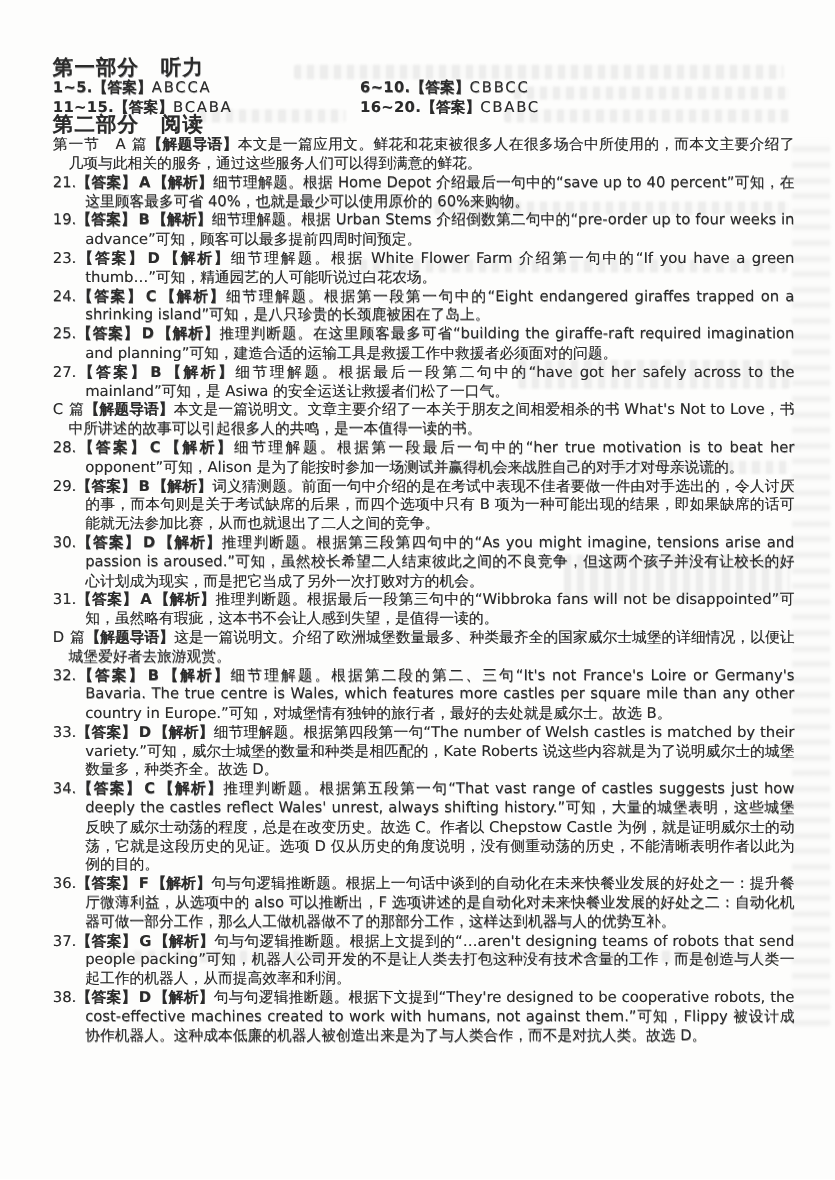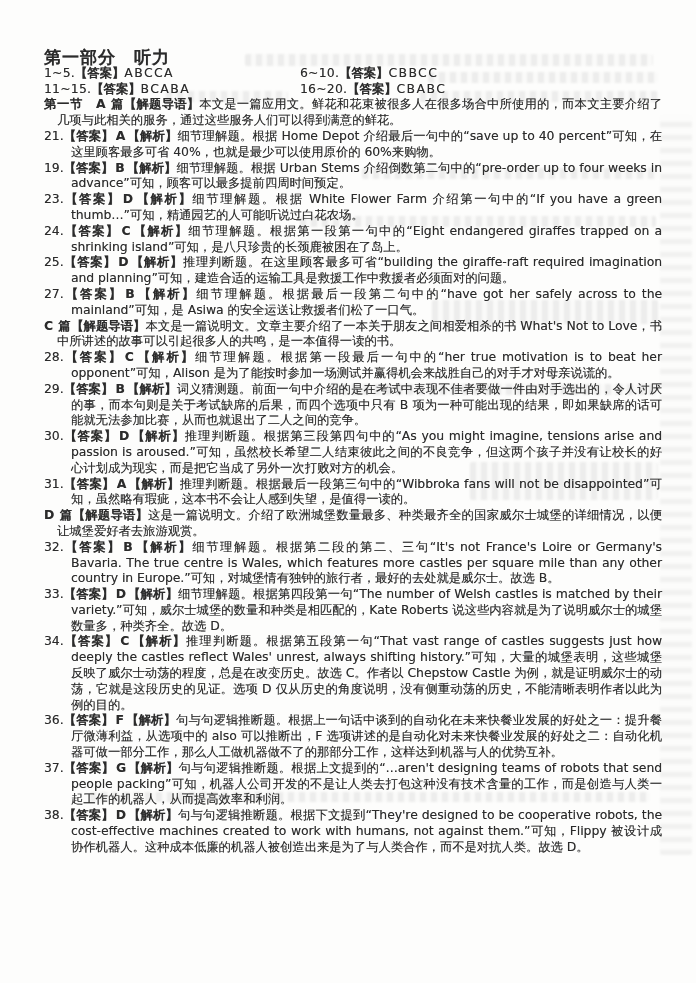--- a/index.html
+++ b/index.html
@@ -6,26 +6,26 @@
   .page{position:relative;width:696px;height:983px;background:#fdfdfc;overflow:hidden;
         font-family:"DejaVu Sans","Liberation Sans",sans-serif;}
   .content{position:absolute;left:44px;top:50px;width:618px;color:#2b2b2b;
            font-size:12.3px;line-height:15.8px;text-align:justify;
            text-shadow:0.25px 0.25px 0.45px rgba(70,70,70,.55);filter:blur(.28px);}
   p{margin:0;}
   .heading{font-weight:bold;font-size:17px;letter-spacing:1px;}
   .ansrow{display:flex;}
   .ansrow .cell{width:256px;}
   .ansrow .cell.right{width:auto;}
-  .range{letter-spacing:.3px;}
+  .range{letter-spacing:.3px;font-weight:bold;}
   .lbl{font-weight:bold;}
   .letters{letter-spacing:1.5px;}
   .item{padding-left:27px;text-indent:-27px;}
   .guide-item{padding-left:13px;text-indent:-13px;}
-  .pre-bold{font-weight:bold;letter-spacing:.5px;}
+  .pre-bold{font-weight:normal;letter-spacing:.5px;}
   .ans{font-weight:bold;padding:0 2px;}
   
   .ghost{position:absolute;opacity:.6;border-radius:2px;filter:blur(1.1px);
          background:repeating-linear-gradient(90deg,rgba(115,115,115,.20) 0 6px,rgba(115,115,115,.03) 6px 11px);}
   .ghost-v{position:absolute;opacity:.5;border-radius:2px;filter:blur(1.2px);
          background:repeating-linear-gradient(0deg,rgba(115,115,115,.17) 0 5px,rgba(115,115,115,.02) 5px 13px);}
 </style>
 </head>
 <body>
 
@@ -49,20 +49,21 @@
 
     <div class="ansrow">
       <div class="cell"><span class="range">1~5.</span><span class="lbl">【答案】</span><span class="letters">ABCCA</span></div>
       <div class="cell right"><span class="range">6~10.</span><span class="lbl">【答案】</span><span class="letters">CBBCC</span></div>
     </div>
     <div class="ansrow">
       <div class="cell"><span class="range">11~15.</span><span class="lbl">【答案】</span><span class="letters">BCABA</span></div>
       <div class="cell right"><span class="range">16~20.</span><span class="lbl">【答案】</span><span class="letters">CBABC</span></div>
     </div>
 
+    <p class="heading">第二部分　阅读</p>
 
     <p class="guide-item"><span class="pre-bold">第一节　A 篇</span><span class="lbl">【解题导语】</span><span>本文是一篇应用文。鲜花和花束被很多人在很多场合中所使用的，而本文主要介绍了几项与此相关的服务，通过这些服务人们可以得到满意的鲜花。</span></p>
 
     <p class="item"><span>21.</span><span class="lbl">【答案】</span><span class="ans">A</span><span class="lbl">【解析】</span><span>细节理解题。根据 Home Depot 介绍最后一句中的“save up to 40 percent”可知，在这里顾客最多可省 40%，也就是最少可以使用原价的 60%来购物。</span></p>
 
     <p class="item"><span>19.</span><span class="lbl">【答案】</span><span class="ans">B</span><span class="lbl">【解析】</span><span>细节理解题。根据 Urban Stems 介绍倒数第二句中的“pre-order up to four weeks in advance”可知，顾客可以最多提前四周时间预定。</span></p>
 
     <p class="item"><span>23.</span><span class="lbl">【答案】</span><span class="ans">D</span><span class="lbl">【解析】</span><span>细节理解题。根据 White Flower Farm 介绍第一句中的“If you have a green thumb…”可知，精通园艺的人可能听说过白花农场。</span></p>
 
 

